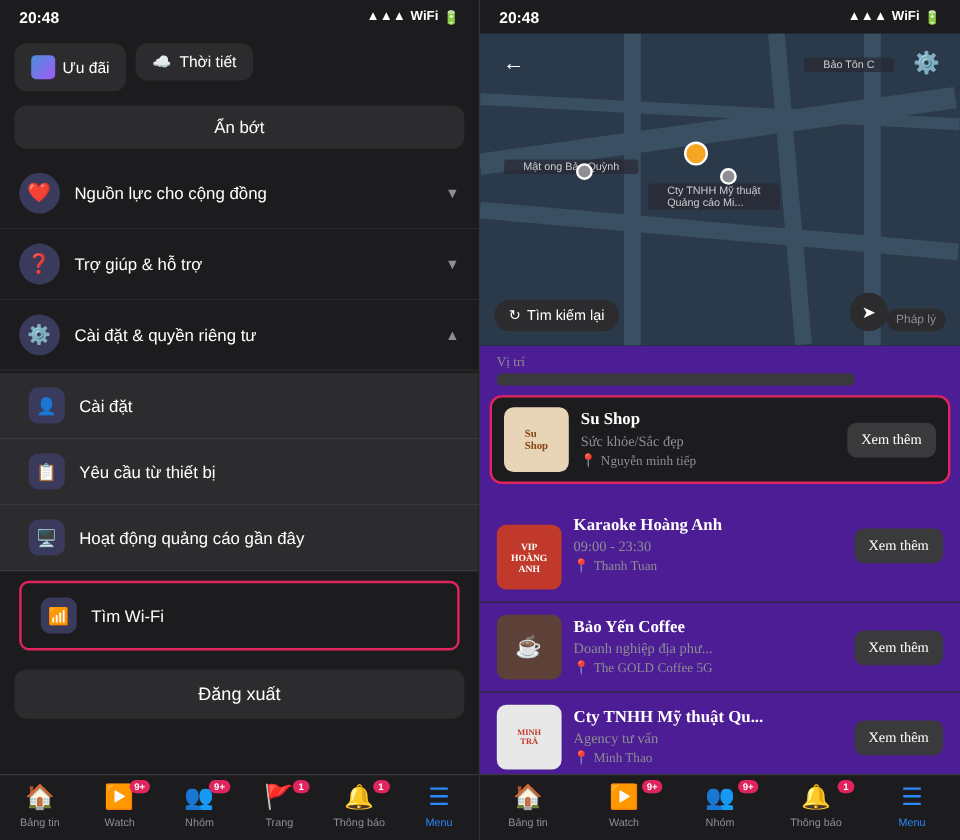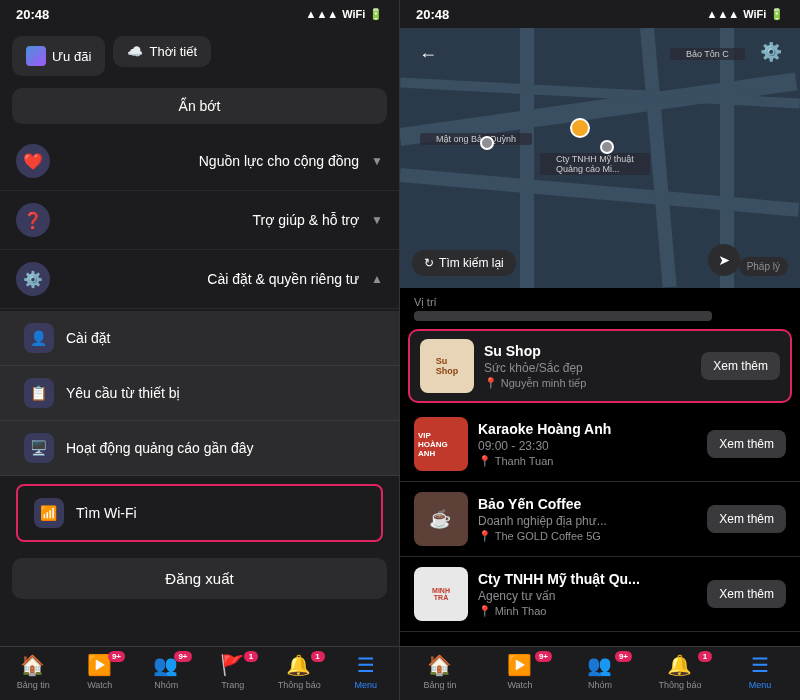--- a/index.html
+++ b/index.html
@@ -141,21 +141,21 @@
       align-items: center;
       justify-content: center;
       font-size: 16px;
       flex-shrink: 0;
     }
 
     .icon-community { background: #3a3a5c; }
     .icon-help { background: #3a3a5c; }
     .icon-settings { background: #3a3a5c; }
 
-    .section-label { flex: 1; font-size: 14px; font-weight: 500; text-align: right; }
+    .section-label { flex: 1; font-size: 14px; font-weight: 500; }
     .chevron { color: #8e8e93; font-size: 12px; }
 
     .sub-section {
       background: #2c2c2e;
       margin: 2px 0;
     }
 
     .sub-item {
       display: flex;
       align-items: center;
@@ -388,21 +388,22 @@
       align-items: center;
       justify-content: center;
       cursor: pointer;
       z-index: 10;
     }
 
     .list-area {
       flex: 1;
       overflow-y: auto;
       overflow-x: hidden;
-      background: #000000;
+      background: #4c1d95;
+      font-family: Liberation Serif, serif;
     }
 
     .list-area::-webkit-scrollbar { display: none; }
 
     .vi-tri-section {
       padding: 8px 14px 4px;
       color: #8e8e93;
       font-size: 11px;
     }
 
@@ -460,21 +461,23 @@
       color: #8b4513;
       font-weight: 700;
       text-align: left;
       padding: 4px;
     }
 
     .karaoke-thumb {
       background: #c0392b;
       font-size: 8px;
       color: #fff;
+      text-align: center;
       padding: 4px;
+      margin-top: 20px;
     }
 
     .coffee-thumb {
       background: #5d4037;
       font-size: 18px;
     }
 
     .minhtra-thumb {
       background: #e8e8e8;
       font-size: 8px;

